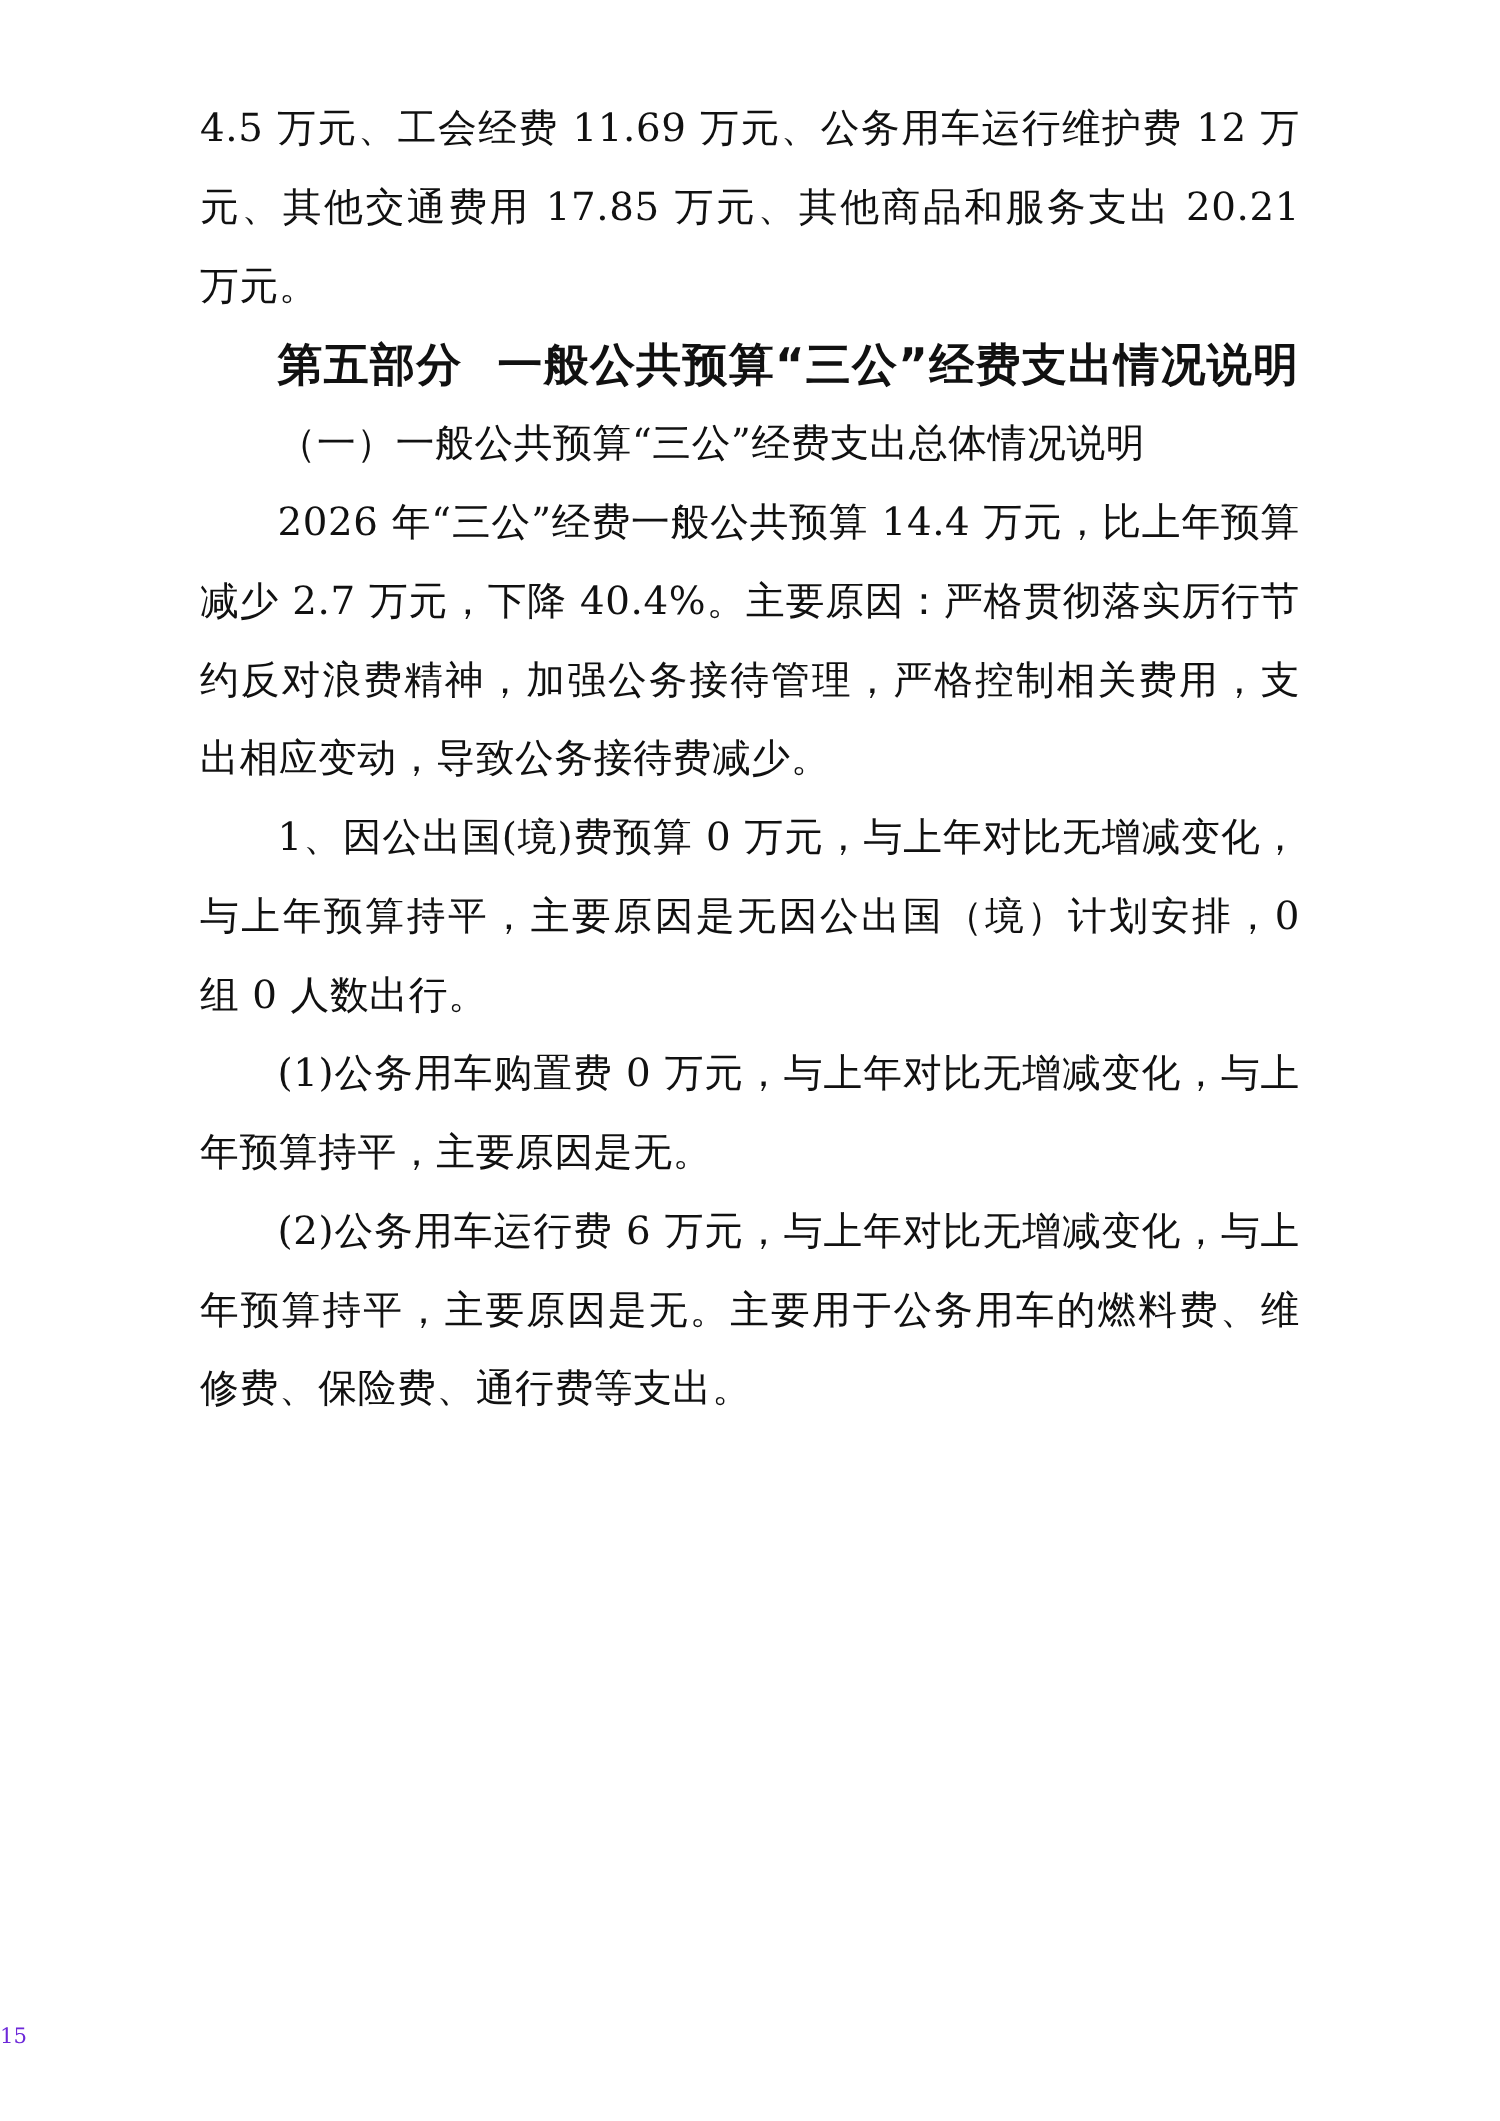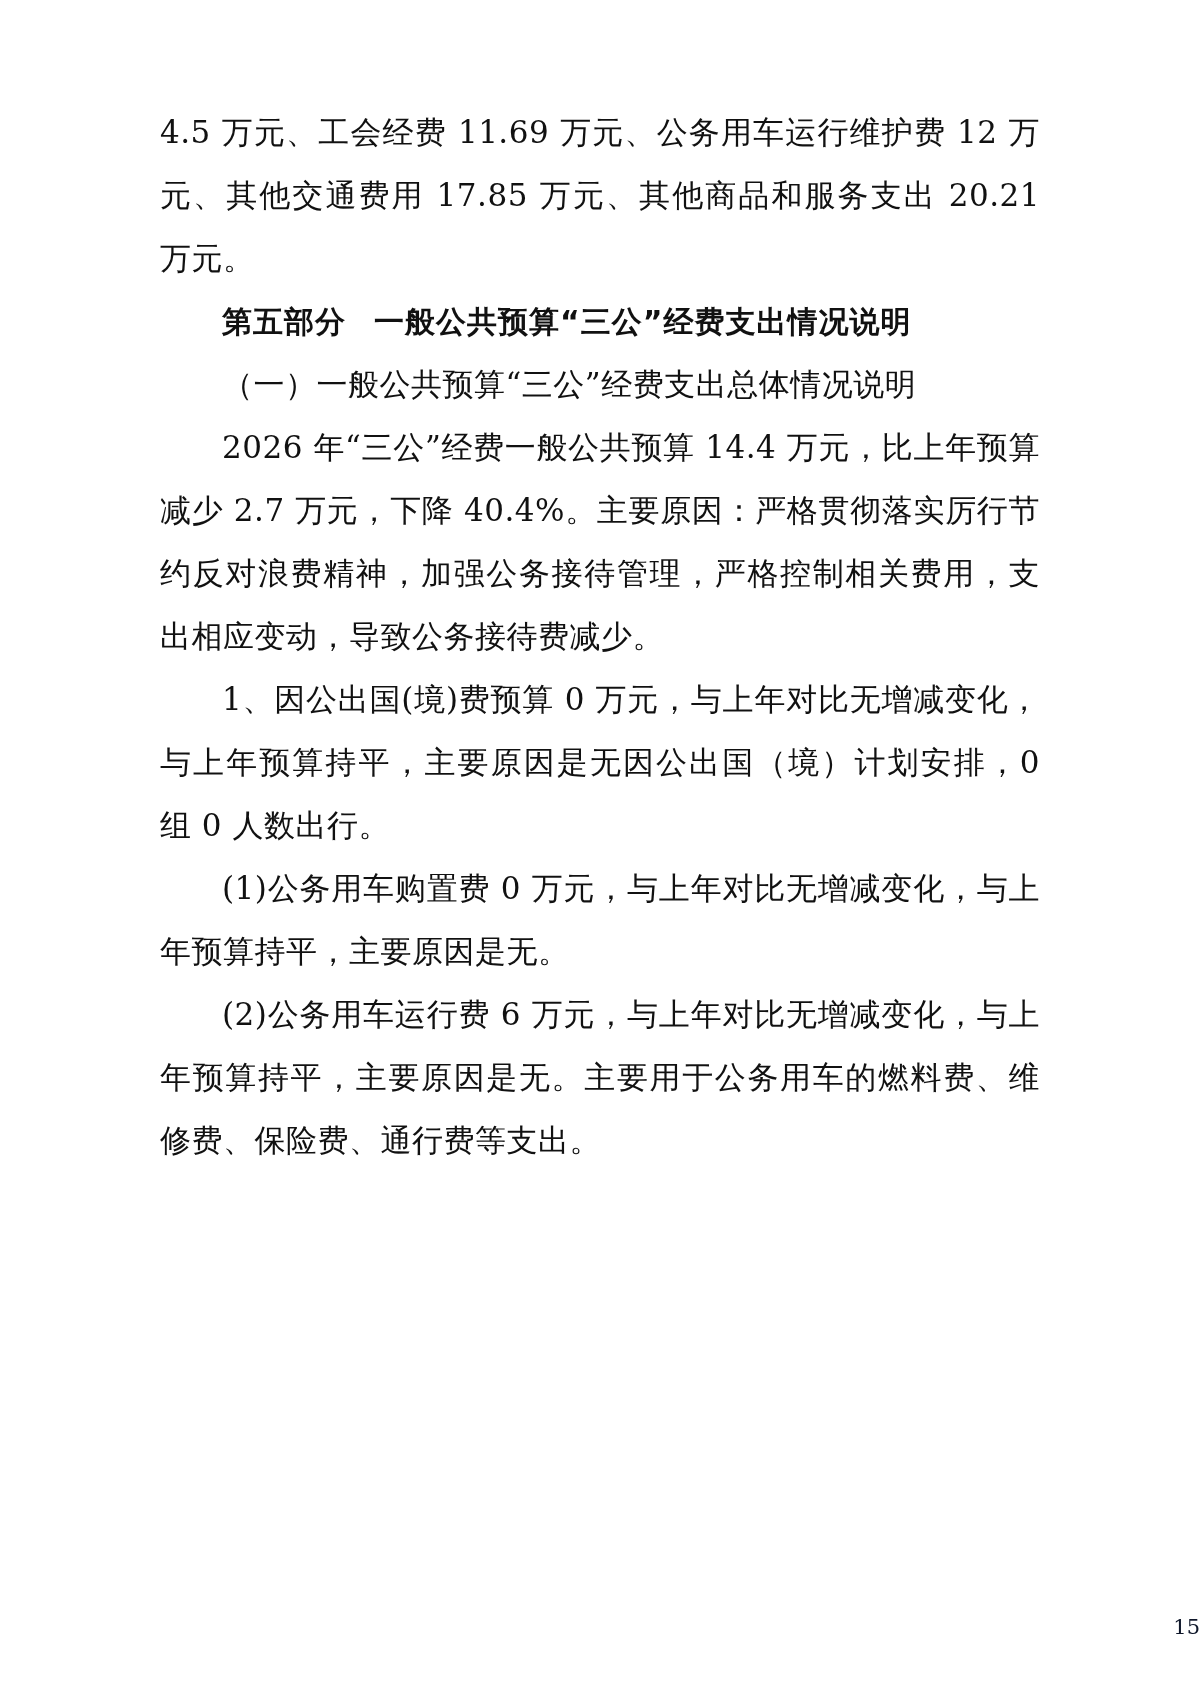--- a/index.html
+++ b/index.html
@@ -15,58 +15,58 @@
     position: relative;
     overflow: hidden;
   }
   .page {
     position: absolute;
     left: 0;
     top: 0;
     width: 1200px;
     height: 1697px;
     box-sizing: border-box;
-    padding: 101px 160px 60px 160px;
+    padding: 72px 160px 60px 160px;
   }
   .body-text {
     font-size: 31px;
     line-height: 63px;
     letter-spacing: 0.5px;
     text-align: justify;
     text-justify: inter-ideograph;
     margin: 0;
   }
   .para {
     margin: 0;
   }
   .indent2 {
     text-indent: 62px;
   }
   .heading {
     font-family: "DejaVu Sans", "Liberation Sans", sans-serif;
     font-weight: bold;
-    font-size: 30px;
+    font-size: 36px;
     line-height: 63px;
     text-indent: 62px;
     letter-spacing: 1px;
     margin: 0;
   }
   .heading .gap {
     display: inline-block;
     width: 28px;
   }
   .page-number {
     position: absolute;
     left: 0;
     right: 0;
     bottom: 58px;
-    text-align: right;
+    text-align: left;
     font-family: "DejaVu Serif", "Liberation Serif", serif;
-    font-size: 21px;
-    color: #0f172a;
+    font-size: 17px;
+    color: #6d28d9;
   }
 </style>
 </head>
 <body>
 
 <div class="page">
 
   <p class="body-text para">4.5 万元、工会经费 11.69 万元、公务用车运行维护费 12 万元、其他交通费用 17.85 万元、其他商品和服务支出 20.21 万元。</p>
 
   <p class="heading"><span>第五部分</span><span class="gap"></span><span>一般公共预算“三公”经费支出情况说明</span></p>

